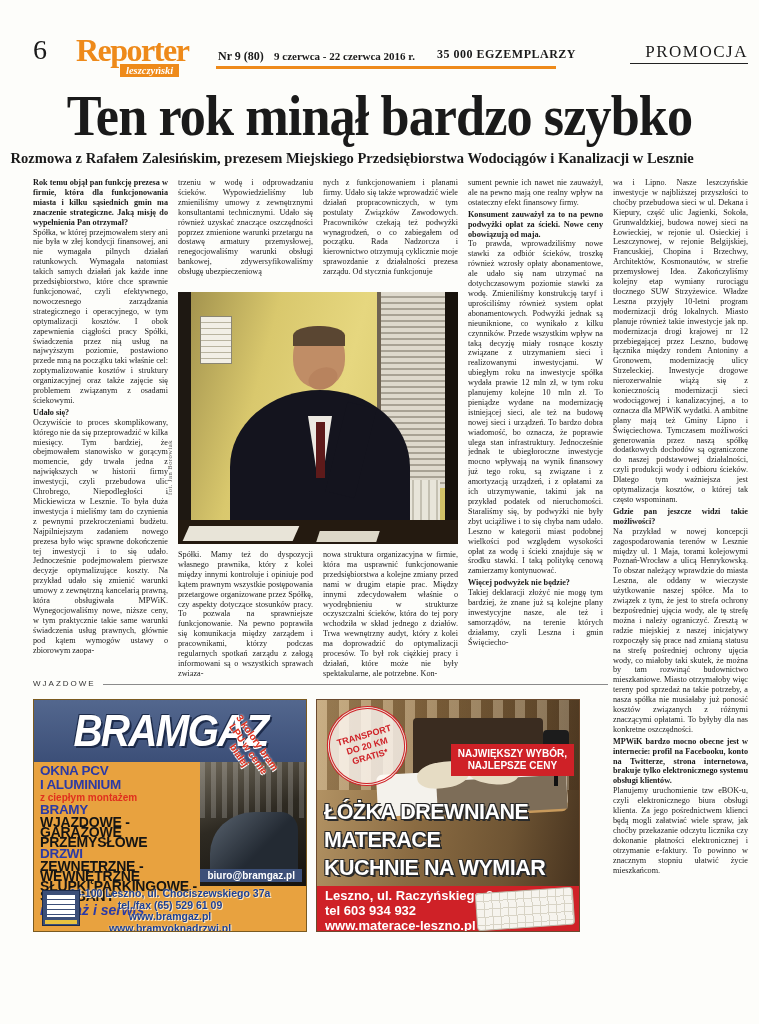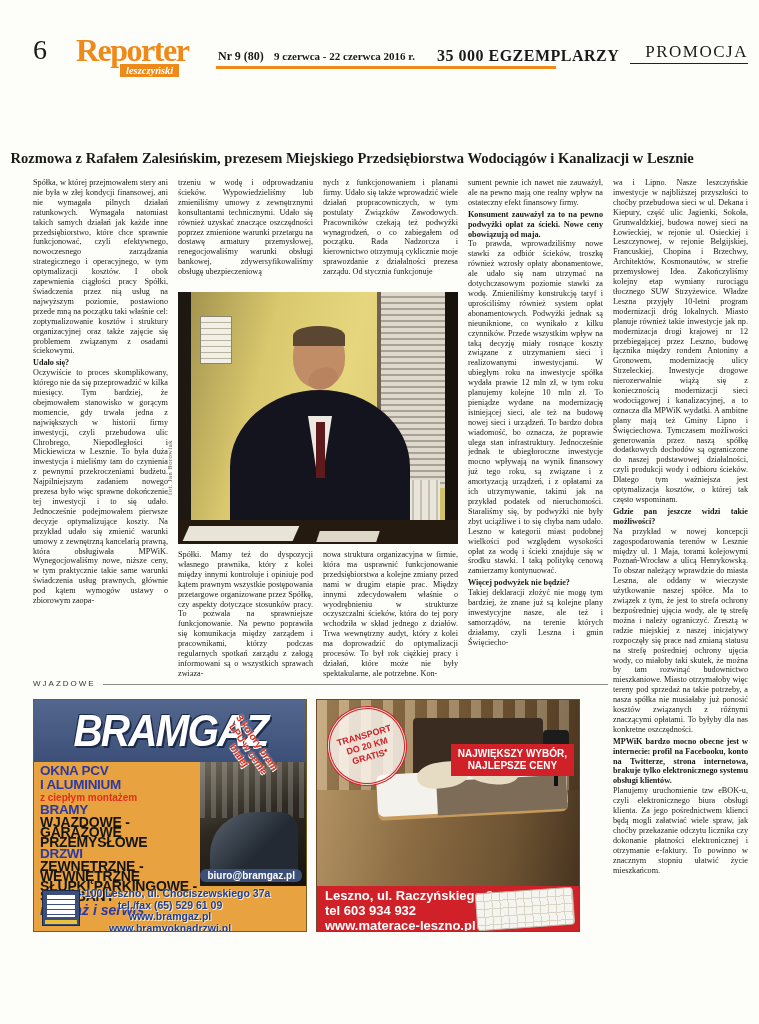--- a/index.html
+++ b/index.html
@@ -7,21 +7,21 @@
         font-family:"Liberation Serif",serif;color:#1a1a1a;overflow:hidden;}
   .abs{position:absolute;}
 
   
   .page-number{left:33px;top:34px;font-size:28px;}
   .logo-title{left:76px;top:32px;font-size:32px;font-weight:bold;color:#ee8a1a;letter-spacing:-1.5px;}
   .logo-box{left:120px;top:64px;background:#ee8a1a;color:#fff;font-style:italic;font-weight:bold;
             font-size:10.5px;padding:1px 6px;}
   .issue{left:218px;top:49px;font-size:12px;font-weight:bold;}
   .issue-date{left:274px;top:50px;font-size:11px;font-weight:bold;}
-  .circulation{left:437px;top:47px;font-size:16px;font-weight:bold;letter-spacing:.5px;}
+  .circulation{left:437px;top:47px;font-size:12px;font-weight:bold;letter-spacing:.5px;}
   .section-label{right:11px;top:42px;font-size:17px;letter-spacing:1.5px;}
   .orange-rule{left:216px;top:66px;width:340px;height:2.5px;background:#ee8a1a;}
   .black-rule{left:630px;top:63px;width:118px;height:1px;background:#222;}
 
   
   .headline{left:0;top:82px;width:759px;text-align:center;font-weight:bold;font-size:58px;
             letter-spacing:-1px;white-space:nowrap;}
   .headline span{display:inline-block;transform:scaleX(.9);transform-origin:center;}
   .subheadline{left:0;top:150px;width:621px;text-align:center;font-weight:bold;font-size:15px;white-space:nowrap;}
   .subheadline span{display:inline-block;transform:scaleX(.97);transform-origin:center;}
@@ -86,21 +86,21 @@
     background:linear-gradient(135deg,#5a6470,#232a33 60%);}
   .bg-list{position:absolute;left:6px;top:2px;width:165px;}
   .bg-h{color:#2b3aa5;font-weight:bold;font-size:13.5px;line-height:14px;letter-spacing:-.3px;}
   .bg-red{color:#e0301e;font-weight:bold;font-size:10px;line-height:11px;}
   .bg-s{color:#141414;font-weight:bold;font-size:14px;line-height:10px;letter-spacing:-.2px;}
   .bg-serv{color:#2b3aa5;font-weight:bold;font-style:italic;font-size:14px;line-height:15px;margin-top:2px;}
   .bg-diag{position:absolute;right:24px;top:6px;width:70px;transform:rotate(55deg);transform-origin:top right;
     color:#e0301e;font-weight:bold;font-size:10px;line-height:11px;text-align:center;
     text-shadow:0 0 2px #fff,1px 1px 0 #fff;}
   .bg-email{position:absolute;right:4px;bottom:4px;background:#3c4f78;color:#fff;font-weight:bold;
-    font-size:10px;padding:1px 7px;border-radius:6px;}
+    font-size:10px;padding:1px 7px;}
   .bg-addr{position:absolute;left:0;top:186px;width:100%;height:47px;text-align:center;
     color:#1c3f94;font-weight:bold;font-size:10.5px;line-height:11.5px;padding-top:2px;box-sizing:border-box;
     text-shadow:0 0 2px #ffe9c0,1px 1px 0 #ffe9c0;}
   .garage-icon{position:absolute;left:8px;top:190px;width:36px;height:34px;background:#3c4f78;
     border:1px solid #1d2b4a;}
   .garage-icon .door{position:absolute;left:4px;top:4px;right:4px;bottom:8px;background:#fff;
     background-image:repeating-linear-gradient(180deg,transparent 0 4px,#3c4f78 4px 5px);}
   .garage-icon .tag{position:absolute;left:2px;bottom:1px;right:2px;height:4px;background:#e8c23f;}
 
   
@@ -142,23 +142,25 @@
   <div class="abs page-number">6</div>
   <div class="abs logo-title">Reporter</div>
   <div class="abs logo-box">leszczyński</div>
   <div class="abs issue">Nr 9 (80)</div>
   <div class="abs issue-date">9 czerwca - 22 czerwca 2016 r.</div>
   <div class="abs circulation">35 000  EGZEMPLARZY</div>
   <div class="abs section-label">PROMOCJA</div>
   <div class="abs orange-rule"></div>
   <div class="abs black-rule"></div>
 
+  <div class="abs headline"><span>Ten rok minął bardzo szybko</span></div>
   <div class="abs subheadline"><span>Rozmowa z Rafałem Zalesińskim, prezesem Miejskiego Przedsiębiorstwa Wodociągów i Kanalizacji w Lesznie</span></div>
 
   <div class="abs col c1">
+    <p class="q">Rok temu objął pan funkcję prezesa w firmie, która dla funkcjonowania miasta i kilku sąsiednich gmin ma znaczenie strategiczne. Jaką misję do wypełnienia Pan otrzymał?</p>
     <p class="a">Spółka, w której przejmowałem stery ani nie była w złej kondycji finansowej, ani nie wymagała pilnych działań ratunkowych. Wymagała natomiast takich samych działań jak każde inne przedsiębiorstwo, które chce sprawnie funkcjonować, czyli efektywnego, nowoczesnego zarządzania strategicznego i operacyjnego, w tym optymalizacji kosztów. I obok zapewnienia ciągłości pracy Spółki, świadczenia przez nią usług na najwyższym poziomie, postawiono przede mną na początku taki właśnie cel: zoptymalizowanie kosztów i struktury organizacyjnej oraz także zajęcie się problemem związanym z osadami ściekowymi.</p>
     <p class="q">Udało się?</p>
     <p class="a">Oczywiście to proces skomplikowany, którego nie da się przeprowadzić w kilka miesięcy. Tym bardziej, że obejmowałem stanowisko w gorącym momencie, gdy trwała jedna z największych w historii firmy inwestycji, czyli przebudowa ulic Chrobrego, Niepodległości i Mickiewicza w Lesznie. To była duża inwestycja i mieliśmy tam do czynienia z pewnymi przekroczeniami budżetu. Najpilniejszym zadaniem nowego prezesa było więc sprawne dokończenie tej inwestycji i to się udało. Jednocześnie podejmowałem pierwsze decyzje optymalizujące koszty. Na przykład udało się zmienić warunki umowy z zewnętrzną kancelarią prawną, która obsługiwała MPWiK. Wynegocjowaliśmy nowe, niższe ceny, w tym praktycznie takie same warunki świadczenia usług prawnych, głównie pod kątem wymogów ustawy o zbiorowym zaopa-</p>
   </div>
   <div class="abs col c2t">
     <p class="a">trzeniu w wodę i odprowadzaniu ścieków. Wypowiedzieliśmy lub zmieniliśmy umowy z zewnętrznymi konsultantami technicznymi. Udało się również uzyskać znaczące oszczędności poprzez zmienione warunki przetargu na dostawę armatury przemysłowej, renegocjowaliśmy warunki obsługi bankowej, zdywersyfikowaliśmy obsługę ubezpieczeniową</p>
   </div>
   <div class="abs col c3t">
     <p class="a">nych z funkcjonowaniem i planami firmy. Udało się także wprowadzić wiele działań propracowniczych, w tym postulaty Związków Zawodowych. Pracowników czekają też podwyżki wynagrodzeń, o co zabiegałem od początku. Rada Nadzorcza i kierownictwo otrzymują cyklicznie moje sprawozdanie z działalności prezesa zarządu. Od stycznia funkcjonuje</p>
   </div>
@@ -254,20 +256,25 @@
     <div class="mt-lampstem"></div>
     <div class="stamp">
       <div>TRANSPORT</div>
       <div>DO 20 KM</div>
       <div>GRATIS*</div>
     </div>
     <div class="offer-badge">
       <div>NAJWIĘKSZY WYBÓR,</div>
       <div>NAJLEPSZE CENY</div>
     </div>
+    <div class="mt-headline">
+      <div>ŁÓŻKA DREWNIANE</div>
+      <div>MATERACE</div>
+      <div>KUCHNIE NA WYMIAR</div>
+    </div>
     <div class="mt-band">
       <div>Leszno, ul. Raczyńskiego 8</div>
       <div>tel 603 934 932</div>
       <div>www.materace-leszno.pl</div>
     </div>
     <div class="mt-mat2"></div>
   </div>
 
 </div>
 

